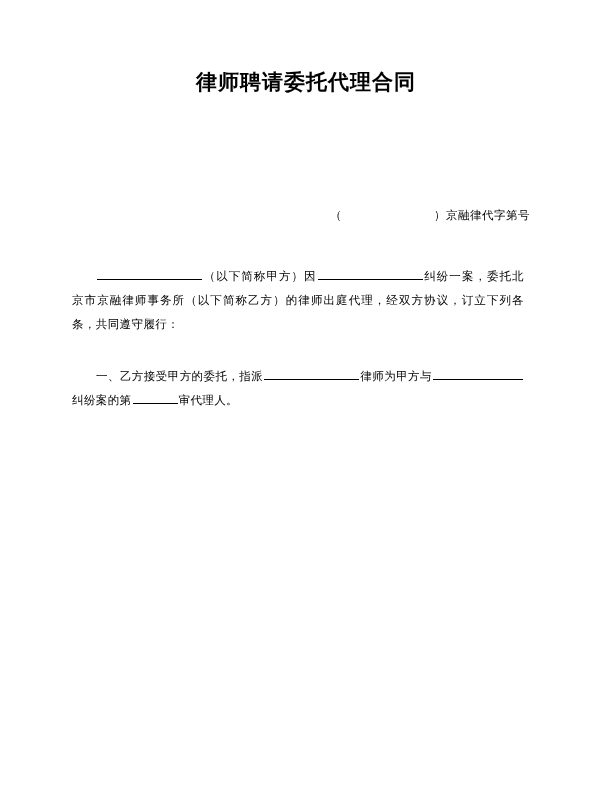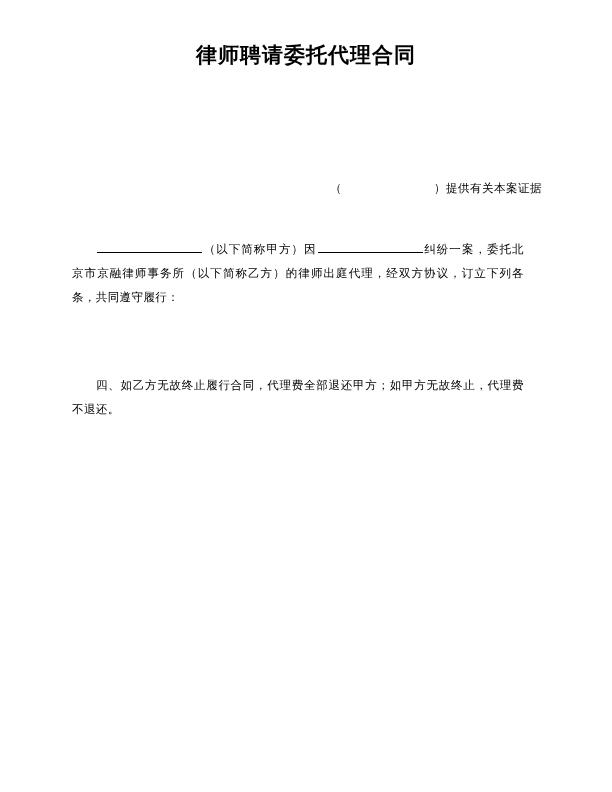--- a/index.html
+++ b/index.html
@@ -21,21 +21,21 @@
     box-sizing: border-box;
     padding: 0 72px;
     position: relative;
   }
   .doc-title {
     text-align: center;
     font-size: 21px;
     font-weight: bold;
     letter-spacing: 1px;
     margin: 0;
-    padding-top: 41px;
+    padding-top: 68px;
     font-family: "DejaVu Sans", "Liberation Sans", sans-serif;
   }
   .spacer-after-title {
     height: 112px;
   }
   .ref-line {
     font-size: 11.5px;
     text-align: left;
     padding-left: 258px;
     letter-spacing: 0.5px;
@@ -76,28 +76,28 @@
 </head>
 <body>
 
 <div class="page">
 
   <h1 class="doc-title">律师聘请委托代理合同</h1>
 
   <div class="spacer-after-title"></div>
 
   <div class="ref-line">
-    <span>（</span><span class="ref-gap"></span><span>）</span><span>提供有关本案证据</span>
+    <span>（</span><span class="ref-gap"></span><span>）</span><span>京融律代字第号</span>
   </div>
 
   <div class="spacer-after-ref"></div>
 
   <div id="body-content">
       <p class="body-par indent"><span class="blank b-105"></span><span>（以下简称甲方）因</span><span class="blank b-105"></span><span>纠纷一案，委托北京市京融律师事务所（以下简称乙方）的律师出庭代理，经双方协议，订立下列各条，共同遵守履行：</span></p>
       <div class="par-gap"></div>
+      <p class="body-par indent"><span>一、乙方接受甲方的委托，指派</span><span class="blank b-95"></span><span>律师为甲方与</span><span class="blank b-90"></span><span>纠纷案的第</span><span class="blank b-45"></span><span>审代理人。</span></p>
       <div class="par-gap"></div>
       <div class="par-gap"></div>
       <div class="par-gap"></div>
-      <p class="body-par indent"><span>四、如乙方无故终止履行合同，代理费全部退还甲方；如甲方无故终止，代理费不退还。</span></p>
       <div class="par-gap"></div>
     </div>
 
 </div>
 
 </body></html>

